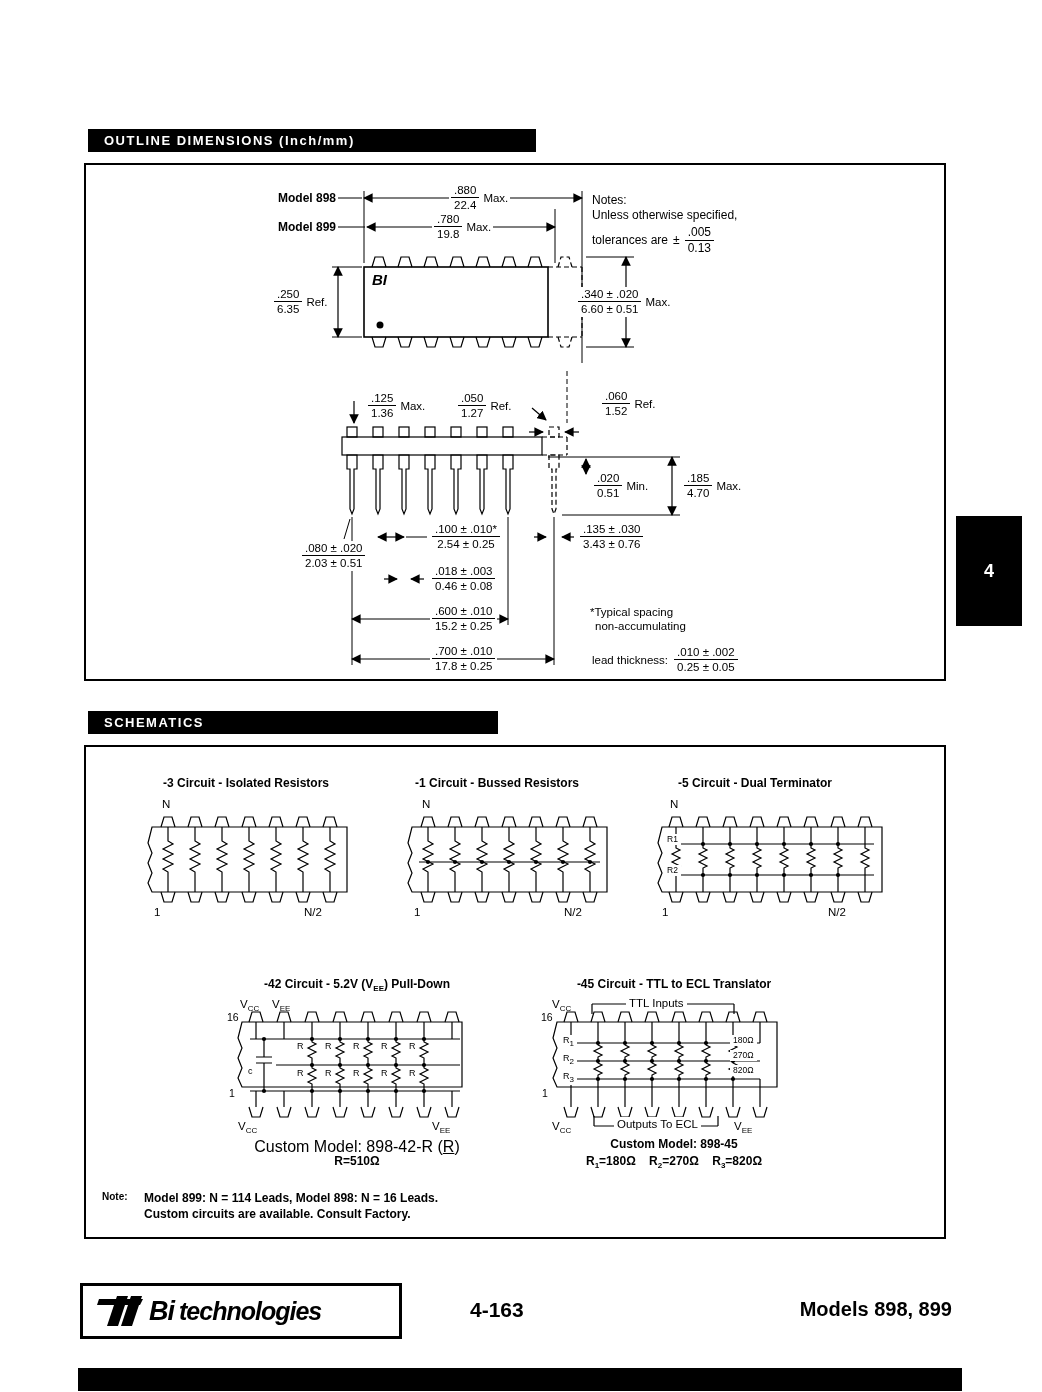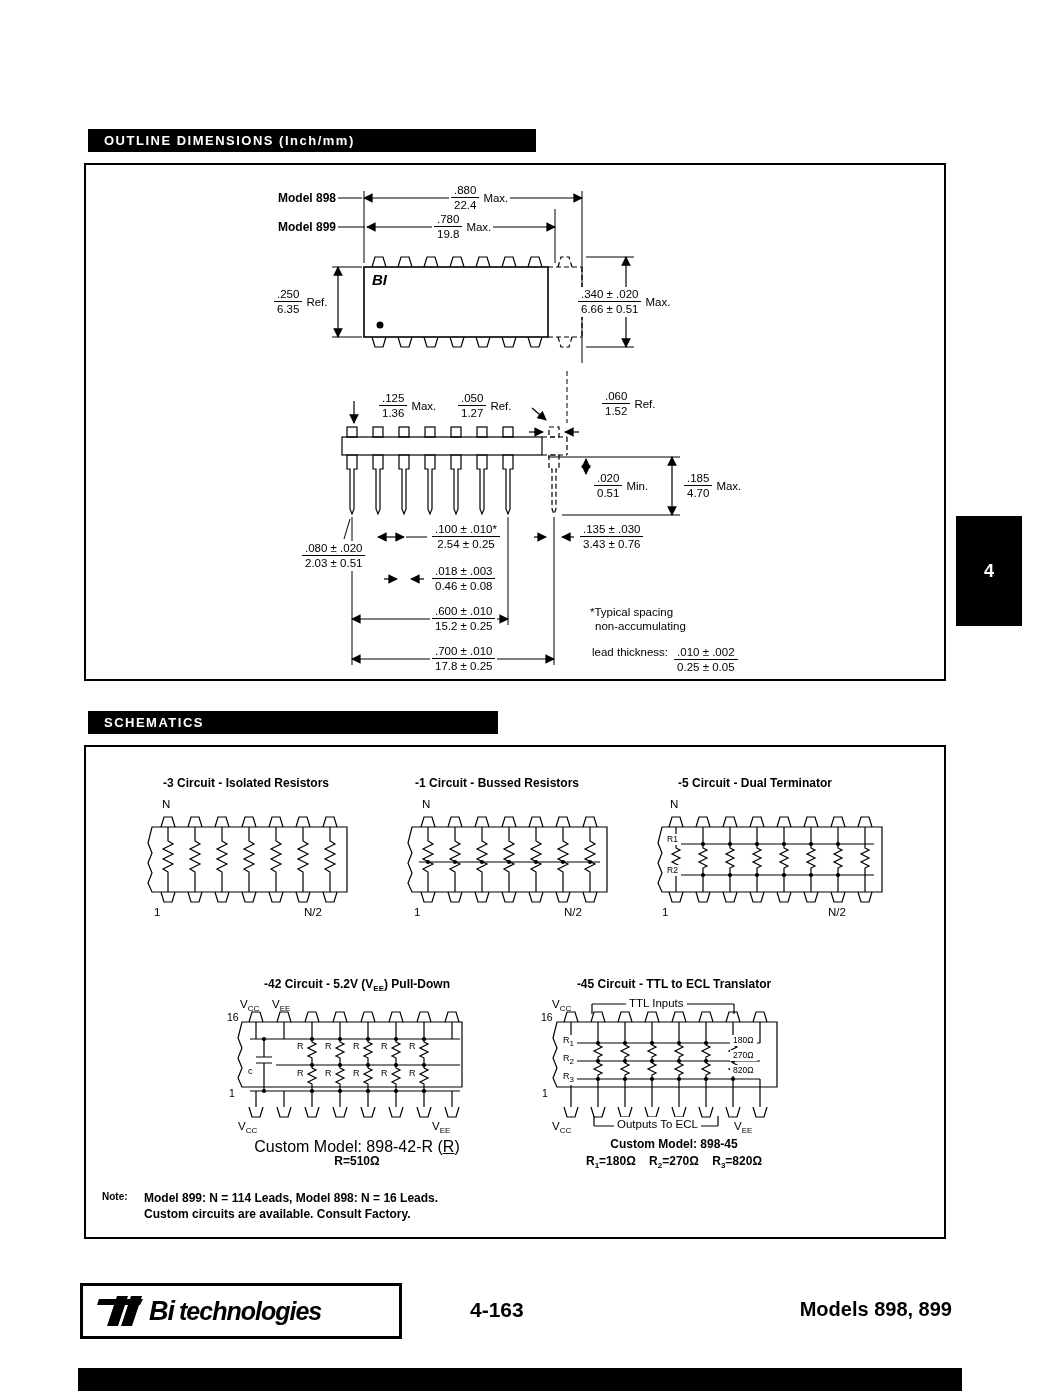--- a/index.html
+++ b/index.html
@@ -158,37 +158,49 @@
         </span>
       <span>Max.</span>
     </div>
     <div class="lb dim" style="left:346px;top:47px">
       <span class="frac">
           <span class="num">.780</span>
           <span class="den">19.8</span>
         </span>
       <span>Max.</span>
     </div>
+    <div class="lb" style="left:506px;top:28px;font-size:12px">
+      <div>Notes:</div>
+      <div>Unless otherwise specified,</div>
+      <div style="display:flex;align-items:center;gap:5px;margin-top:2px">
+        <span>tolerances are</span>
+        <span>±</span>
+        <span class="frac">
+            <span class="num">.005</span>
+            <span class="den">0.13</span>
+          </span>
+      </div>
+    </div>
     <div class="lb bold" style="left:286px;top:106px;font-size:15px;font-style:italic">BI</div>
     <div class="lb dim" style="left:186px;top:122px">
       <span class="frac">
           <span class="num">.250</span>
           <span class="den">6.35</span>
         </span>
       <span>Ref.</span>
     </div>
     <div class="lb dim" style="left:490px;top:122px">
       <span class="frac">
           <span class="num">.340 ± .020</span>
-          <span class="den">6.66 ± 0.51</span>
+          <span class="den">6.60 ± 0.51</span>
         </span>
       <span>Max.</span>
     </div>
 
-    <div class="lb dim" style="left:291px;top:226px">
+    <div class="lb dim" style="left:280px;top:226px">
       <span class="frac">
           <span class="num">.125</span>
           <span class="den">1.36</span>
         </span>
       <span>Max.</span>
     </div>
     <div class="lb dim" style="left:370px;top:226px">
       <span class="frac">
           <span class="num">.050</span>
           <span class="den">1.27</span>
@@ -249,21 +261,21 @@
     <div class="lb dim" style="left:492px;top:357px">
       <span class="frac">
           <span class="num">.135 ± .030</span>
           <span class="den">3.43 ± 0.76</span>
         </span>
     </div>
     <div class="lb" style="left:504px;top:440px">
       <div>*Typical spacing</div>
       <div style="padding-left:5px">non-accumulating</div>
     </div>
-    <div class="lb" style="left:506px;top:480px;display:flex;gap:6px">
+    <div class="lb" style="left:506px;top:480px;display:flex;align-items:center;gap:6px">
       <span>lead thickness:</span>
       <span class="frac">
           <span class="num">.010 ± .002</span>
           <span class="den">0.25 ± 0.05</span>
         </span>
     </div>
   </div>
 
   <div class="sidetab" style="left:956px;top:516px;width:66px;height:110px">
     <span>4</span>

